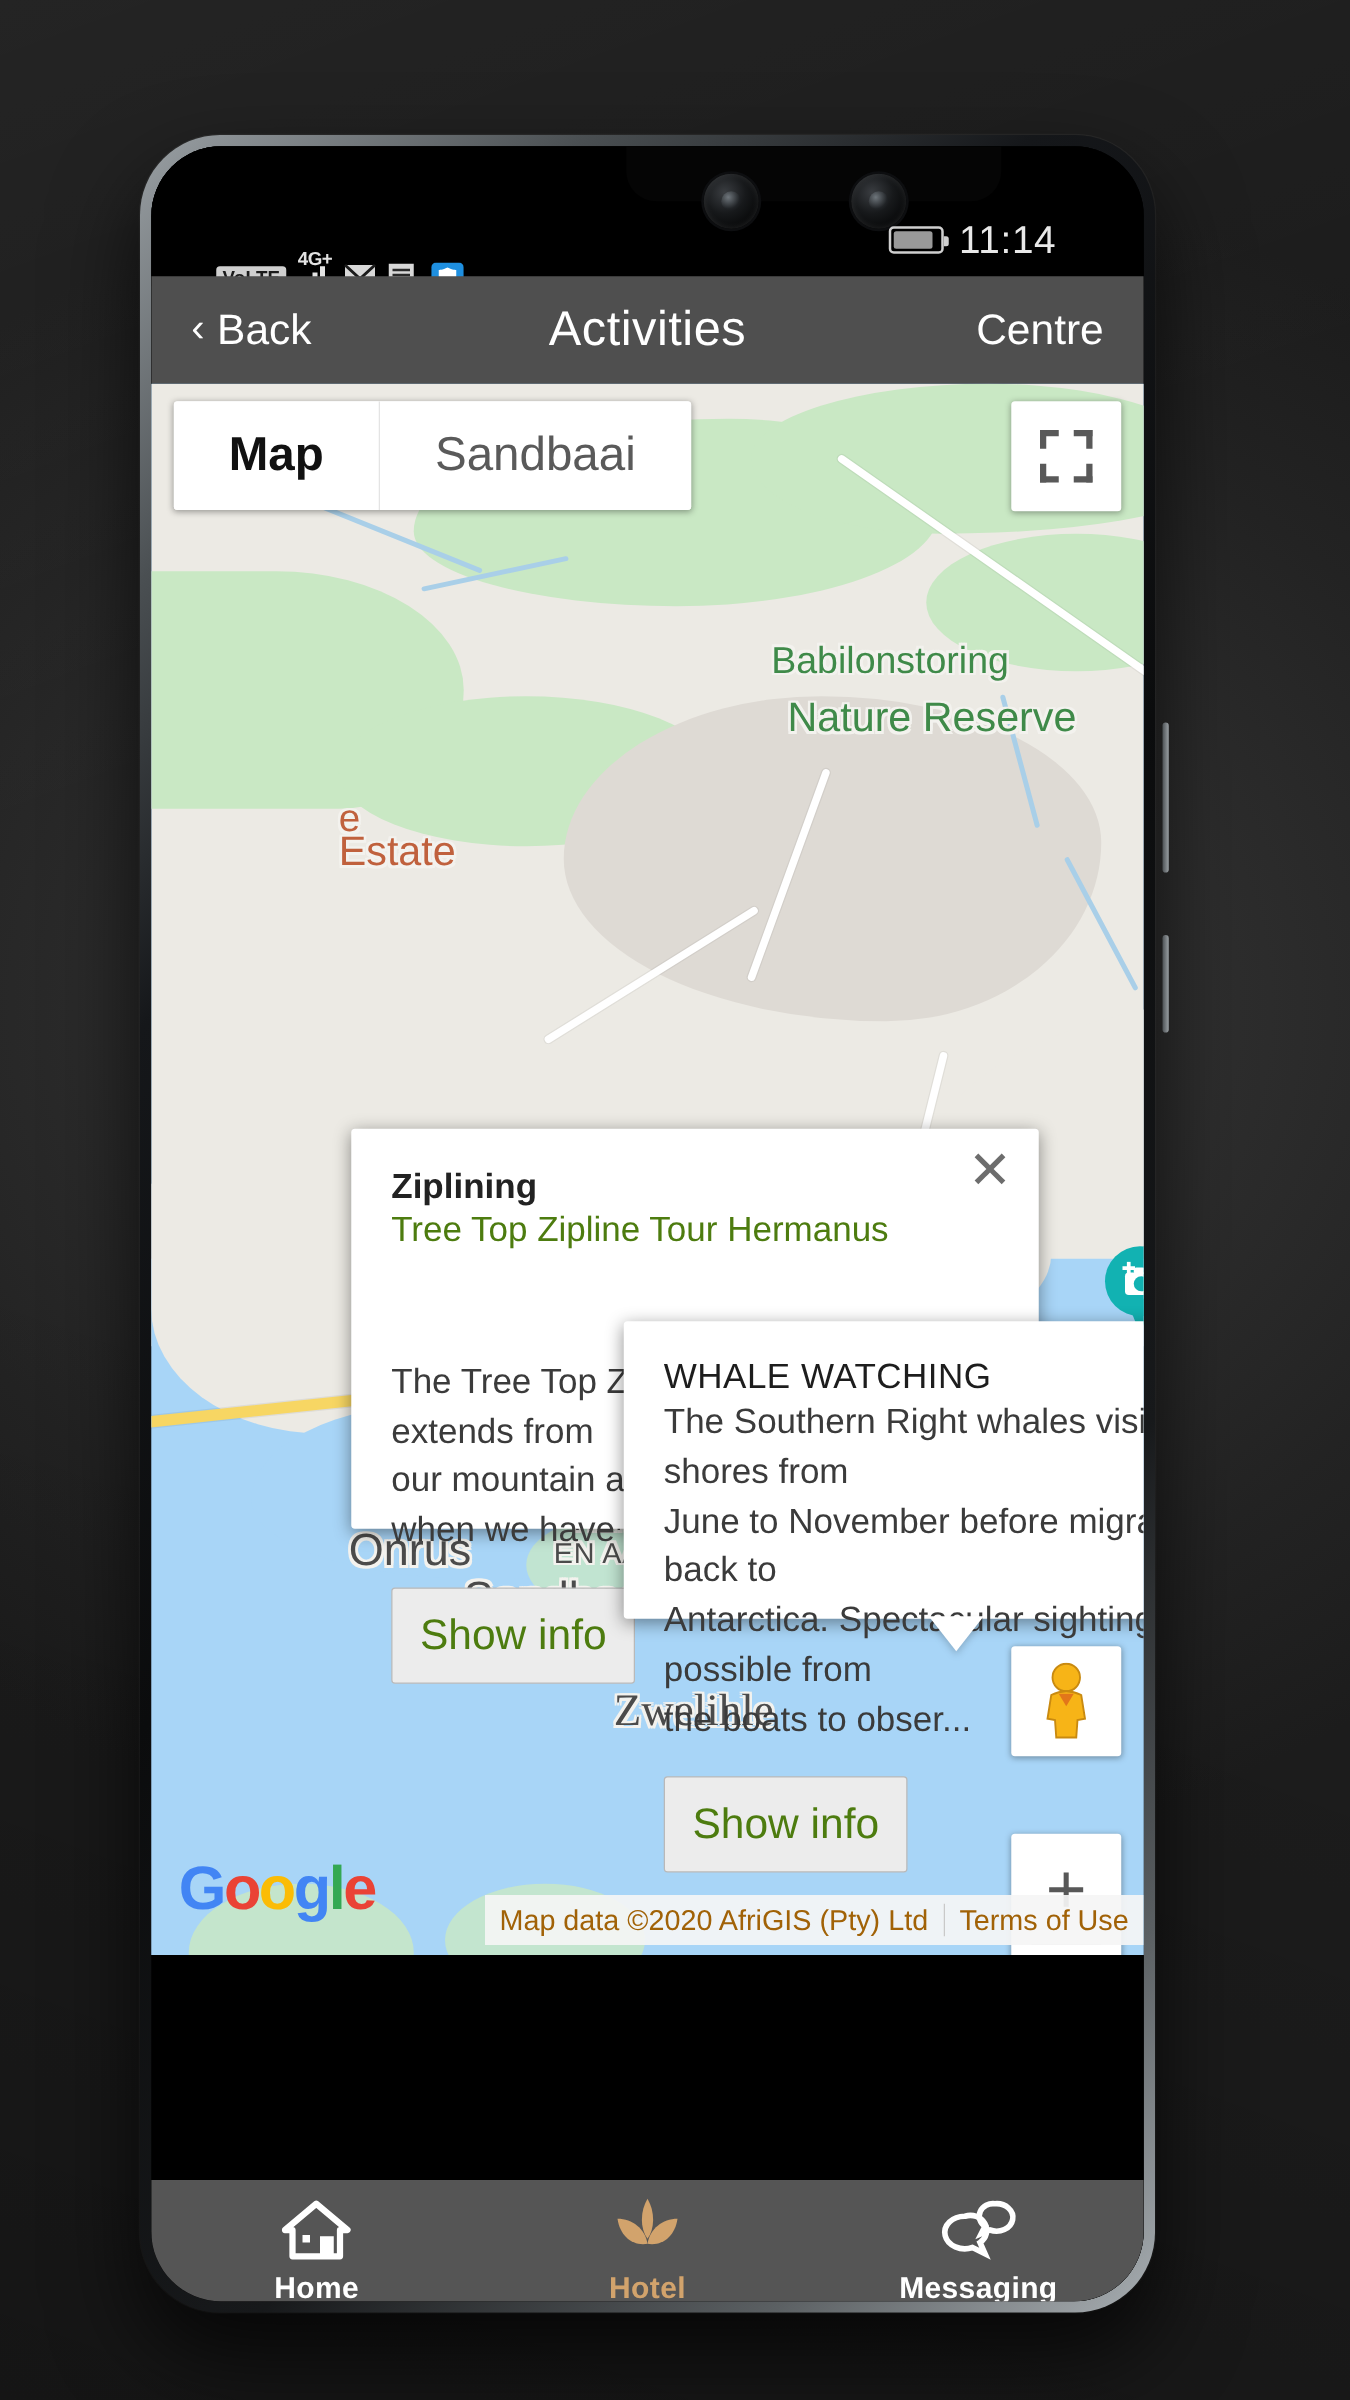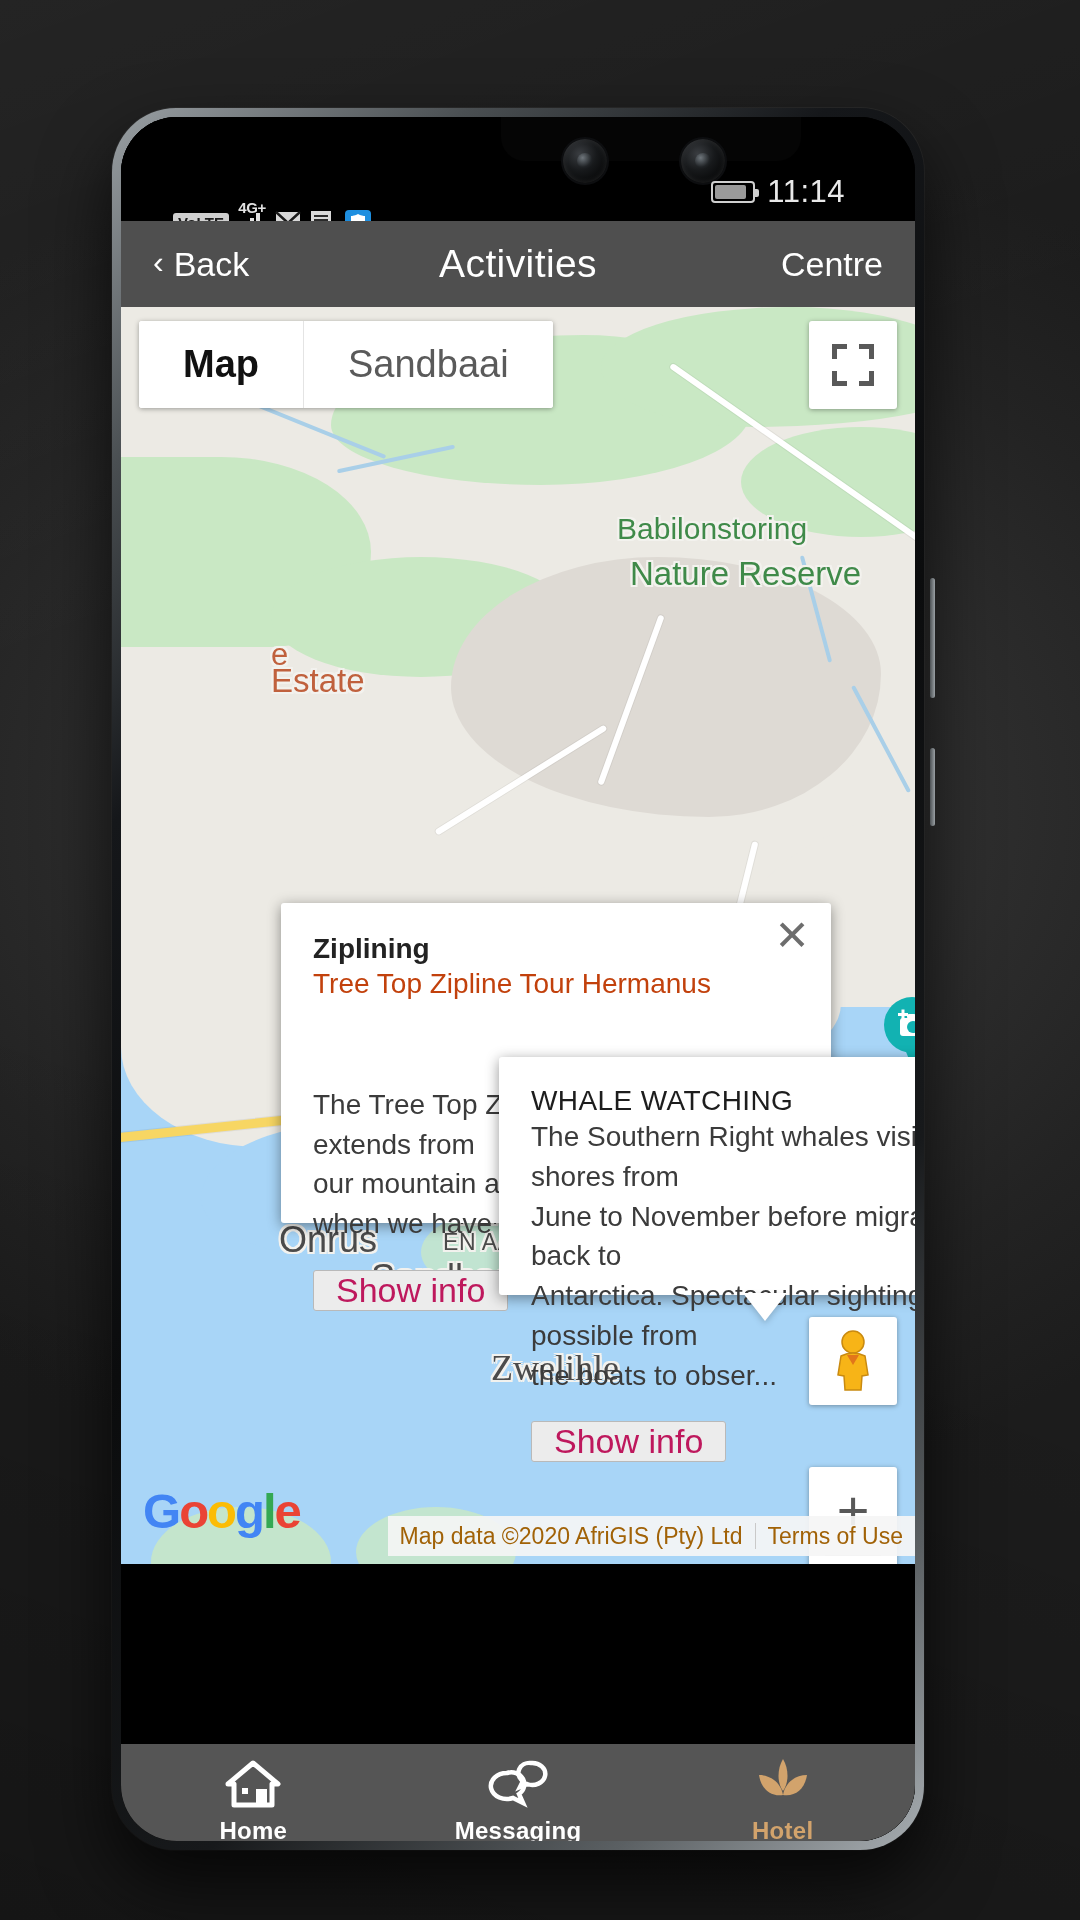--- a/index.html
+++ b/index.html
@@ -253,25 +253,25 @@
     position:absolute; background:#fff; border-radius:3px;
     box-shadow:0 3px 14px rgba(0,0,0,.42);
   }
   .popup .close{
     position:absolute; right:18px; top:12px; width:42px; height:42px;
     display:flex;align-items:center;justify-content:center;
     font-size:42px; color:#6d6d6d; line-height:1; font-weight:300;
   }
   .popup .body{ padding:28px 32px 0 32px; }
   .pop-title{ font-size:28px; color:#222; font-weight:700; line-height:1.25; }
-  .pop-sub{ font-size:28px; color:#c2410c; line-height:1.32; }
+  .pop-sub{ font-size:28px; color:#4d7c0f; line-height:1.32; }
   .pop-desc{ font-size:28px; color:#3b3b3b; line-height:1.42; }
   .showinfo{
-    display:inline-block; margin:26px 0 28px 32px; padding:0 22px;
-    font-size:34px; color:#be185d; background:#ececec;
+    display:inline-block; margin:26px 0 28px 32px; padding:18px 22px;
+    font-size:34px; color:#4d7c0f; background:#ececec;
     border:1px solid #b9b9b9; border-radius:3px;
   }
   #popup-zip{ left:160px; top:596px; width:550px; height:320px; }
   #popup-zip .spacer{ height:82px; }
   #popup-whale{ left:378px; top:750px; width:551px; height:238px; }
   #popup-whale .tail{
     position:absolute; left:244px; bottom:-26px; width:0; height:0;
     border-left:22px solid transparent; border-right:22px solid transparent;
     border-top:28px solid #fff; filter:drop-shadow(0 3px 3px rgba(0,0,0,.18));
   }
@@ -498,36 +498,36 @@
       <div class="tab">
         <div class="ticon">
           <svg width="56" height="50" viewBox="0 0 56 50">
             <path d="M28 4 L53 25 L47 25 L47 46 L9 46 L9 25 L3 25 Z" fill="none" stroke="#ffffff" stroke-width="5" stroke-linejoin="round"></path>
             <rect x="31" y="30" width="11" height="16" fill="#ffffff"></rect>
             <rect x="17" y="29" width="6" height="6" fill="#ffffff"></rect>
           </svg>
         </div>
         <div class="tlabel">Home</div>
       </div>
-      <div class="tab">
-        <div class="ticon">
-          <svg width="62" height="50" viewBox="0 0 62 50">
-            <path d="M44 4 a13 11 0 1 1 -4 21 l-7 3 3 -6 a11 10 0 0 1 8 -18 z" fill="none" stroke="#ffffff" stroke-width="4.5"></path>
-            <path d="M20 14 a16 13 0 1 0 6 25 l10 5 -4 -9 a13 12 0 0 0 -12 -21 z" fill="none" stroke="#ffffff" stroke-width="4.5"></path>
-          </svg>
-        </div>
-        <div class="tlabel">Messaging</div>
-      </div>
       <div class="tab active">
         <div class="ticon">
           <svg width="60" height="52" viewBox="0 0 60 52">
             <path d="M30 2 C36 12 36 26 30 34 C24 26 24 12 30 2 Z" fill="#d2a36c"></path>
             <path d="M6 18 C18 18 28 26 30 38 C18 40 8 32 6 18 Z" fill="#d2a36c"></path>
             <path d="M54 18 C52 32 42 40 30 38 C32 26 42 18 54 18 Z" fill="#d2a36c"></path>
           </svg>
         </div>
         <div class="tlabel">Hotel</div>
       </div>
+      <div class="tab">
+        <div class="ticon">
+          <svg width="62" height="50" viewBox="0 0 62 50">
+            <path d="M44 4 a13 11 0 1 1 -4 21 l-7 3 3 -6 a11 10 0 0 1 8 -18 z" fill="none" stroke="#ffffff" stroke-width="4.5"></path>
+            <path d="M20 14 a16 13 0 1 0 6 25 l10 5 -4 -9 a13 12 0 0 0 -12 -21 z" fill="none" stroke="#ffffff" stroke-width="4.5"></path>
+          </svg>
+        </div>
+        <div class="tlabel">Messaging</div>
+      </div>
     </div>
 
   </div>
   </div>
 </div>
 
 </body></html>

